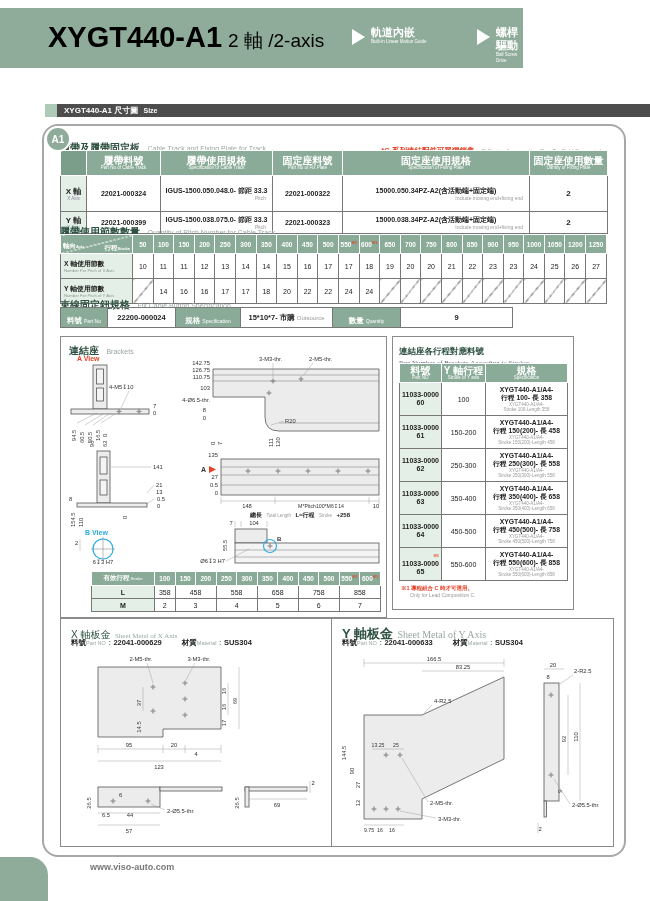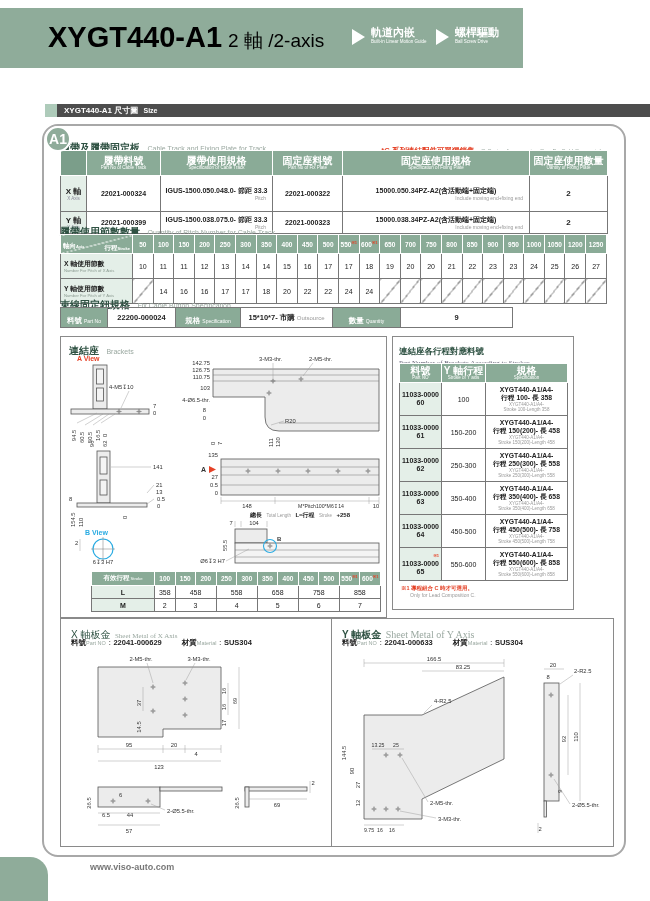--- a/index.html
+++ b/index.html
@@ -17,21 +17,21 @@
 
   
   .secbar{position:absolute;left:45px;top:104px;width:605px;height:13px;display:flex;}
   .secbar-sq{width:12px;height:13px;background:#aecbba;}
   .secbar-dark{flex:1;background:#4d4d4d;color:#fff;font-size:8px;font-weight:bold;line-height:13px;padding-left:7px;}
   .secbar-dark .en{font-size:7px;margin-left:3px;}
 
   
   .content{position:absolute;left:42px;top:124px;width:580px;height:729px;border:2px solid #a8a8a8;border-radius:16px;background:#fff;}
   .badge{position:absolute;left:45px;top:126px;width:22px;height:22px;border-radius:50%;background:#8fac9a;border:2px solid #fff;
-         color:#fff;font-size:14px;font-weight:bold;display:flex;align-items:center;justify-content:center;z-index:5;}
+         color:#fff;font-size:10px;font-weight:bold;display:flex;align-items:center;justify-content:center;z-index:5;}
 
   .sec-title{position:absolute;white-space:nowrap;}
   .sec-title .zh{font-size:10px;font-weight:bold;color:#2f5243;}
   .sec-title .en{font-size:7px;color:#9aa8a0;margin-left:3px;}
   .note{position:absolute;right:45px;top:139px;text-align:right;white-space:nowrap;}
   .note .zh{font-size:7.5px;font-weight:bold;color:#e54227;}
   .note .en{font-size:6px;color:#9aa8a0;margin-left:2px;}
 
   
   table{border-collapse:collapse;table-layout:fixed;}
@@ -132,21 +132,21 @@
     <div class="banner-title">
       <span>XYGT440-A1</span><span class="banner-axis">2 軸 /2-axis</span>
     </div>
     <div class="feat" style="left:352px;">
       <span class="feat-tri"></span>
       <span>
         <span class="feat-zh" style="display:block;">軌道內嵌</span>
         <span class="feat-en" style="display:block;">Built-in Linear Motion Guide</span>
       </span>
     </div>
-    <div class="feat" style="left:436px;">
+    <div class="feat" style="left:477px;">
       <span class="feat-tri"></span>
       <span>
         <span class="feat-zh" style="display:block;">螺桿驅動</span>
         <span class="feat-en" style="display:block;">Ball Screw Drive</span>
       </span>
     </div>
   </div>
 
   <div class="secbar">
     <span class="secbar-sq"></span>
@@ -732,21 +732,21 @@
           <line class="dln" x1="186" y1="146" x2="244" y2="146"></line>
           <text class="dim" x="214" y="154" text-anchor="middle">69</text>
           <text class="dim" x="250" y="132" text-anchor="middle">2</text>
           <line class="dln" x1="247" y1="128" x2="247" y2="140"></line>
         </g>
       </svg>
     </div>
 
     <div style="position:absolute;left:271px;top:0;width:281px;height:227px;">
       <div class="sheet-head">
-        <span style="font-size:10px;font-weight:bold;color:#2f5243;">Y 軸板金</span>
+        <span style="font-size:13px;font-weight:bold;color:#2f5243;">Y 軸板金</span>
         <span style="font-size:10px;color:#9aa8a0;font-family:'Liberation Serif',serif;">Sheet Metal of Y Axis</span>
       </div>
       <div class="sheet-sub">
         <span class="lab">料號</span><span class="tin">Part NO</span><span>：</span><span class="val">22041-000633</span>
         <span class="lab">材質</span><span class="tin">Material</span><span>：</span><span class="val">SUS304</span>
       </div>
       <svg style="position:absolute;left:2px;top:34px;" width="277" height="190" viewBox="0 0 277 190">
         <g>
           <path class="plate" d="M30,62 H88 L170,24 V106 L88,146 V166 H30 Z"></path>
           <use href="#cross" x="52" y="102"></use>

